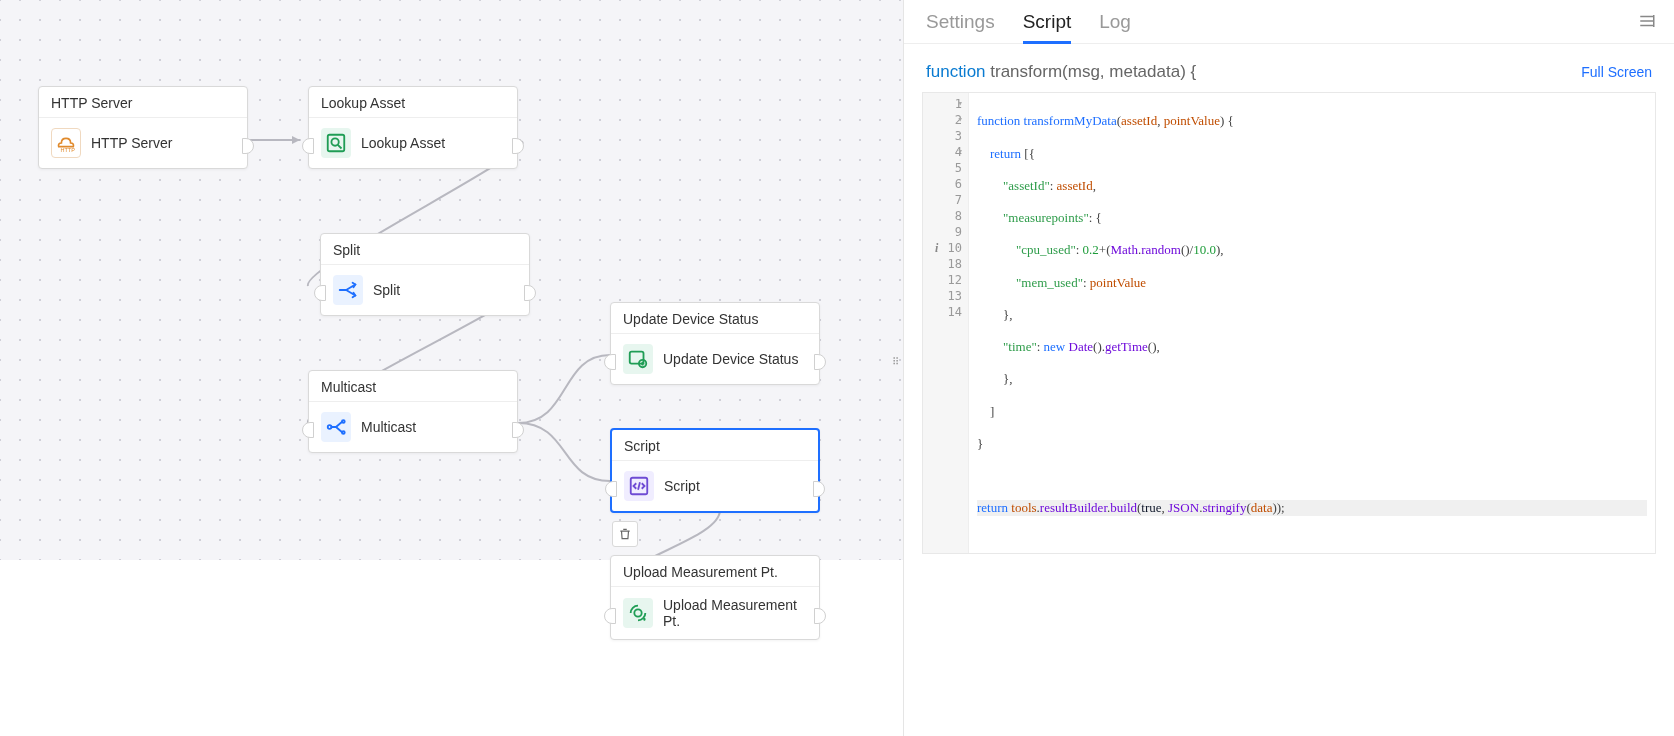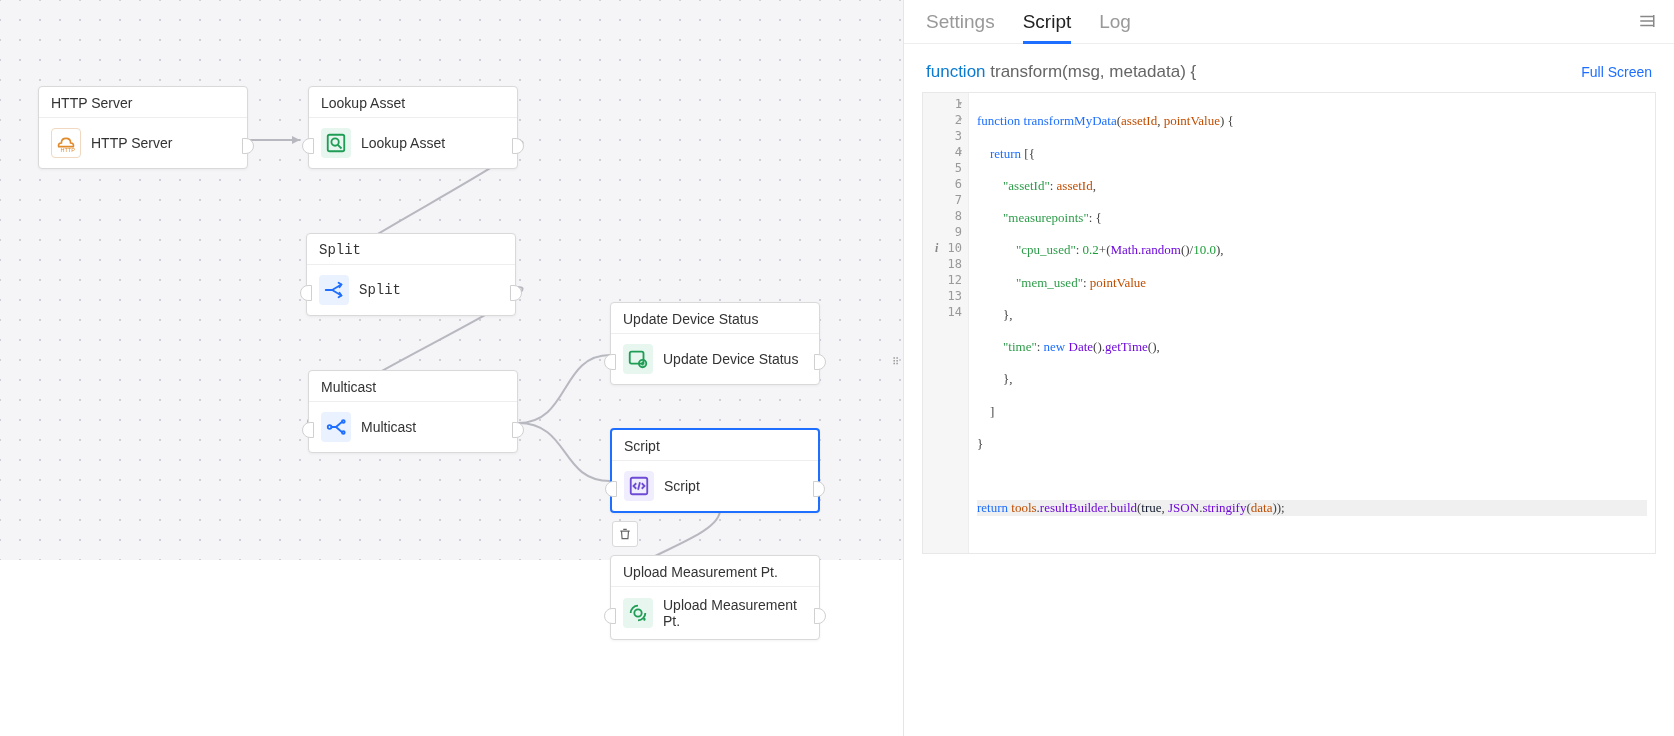--- a/index.html
+++ b/index.html
@@ -97,21 +97,21 @@
               <path d="M14 14 L18 18"></path>
             </g>
           </svg>
       </div>
       <div class="node-label">Lookup Asset</div>
     </div>
     <div class="port left"></div>
     <div class="port right"></div>
   </div>
 
-  <div class="node" style="left:306px; top:233px;font-family:Liberation Mono, monospace;">
+  <div class="node" style="left:320px; top:233px;">
     <div class="node-title">Split</div>
     <div class="node-body">
       <div class="node-icon ic-split">
         <svg viewBox="0 0 24 24">
             <g stroke="#1e6fff" stroke-width="2" fill="none" stroke-linecap="round">
               <path d="M3 12 L10 12"></path>
               <path d="M10 12 L20 6"></path>
               <path d="M10 12 L20 18"></path>
               <path d="M17 4 L20 6 L18 9"></path>
               <path d="M17 20 L20 18 L18 15"></path>

